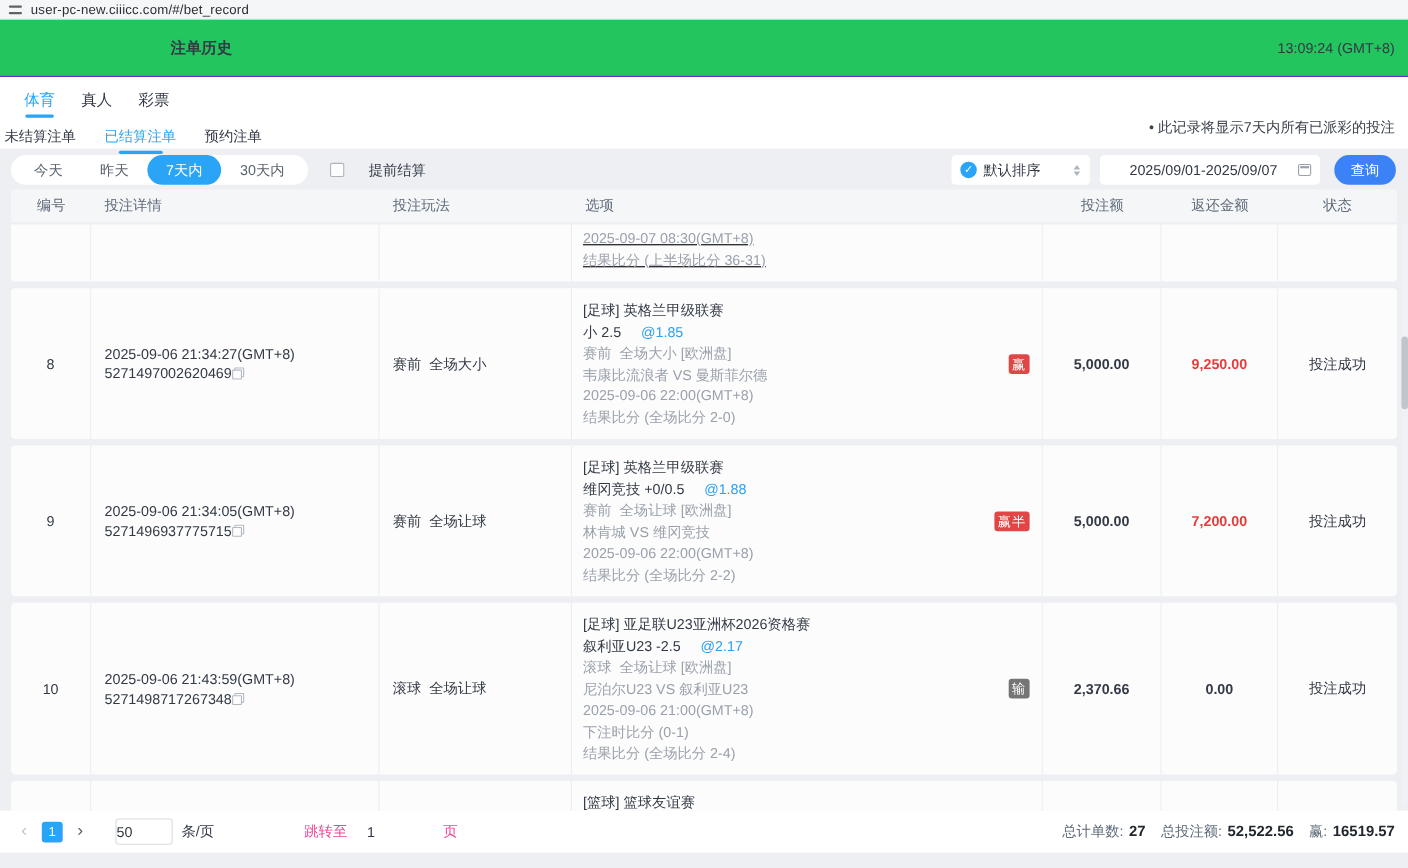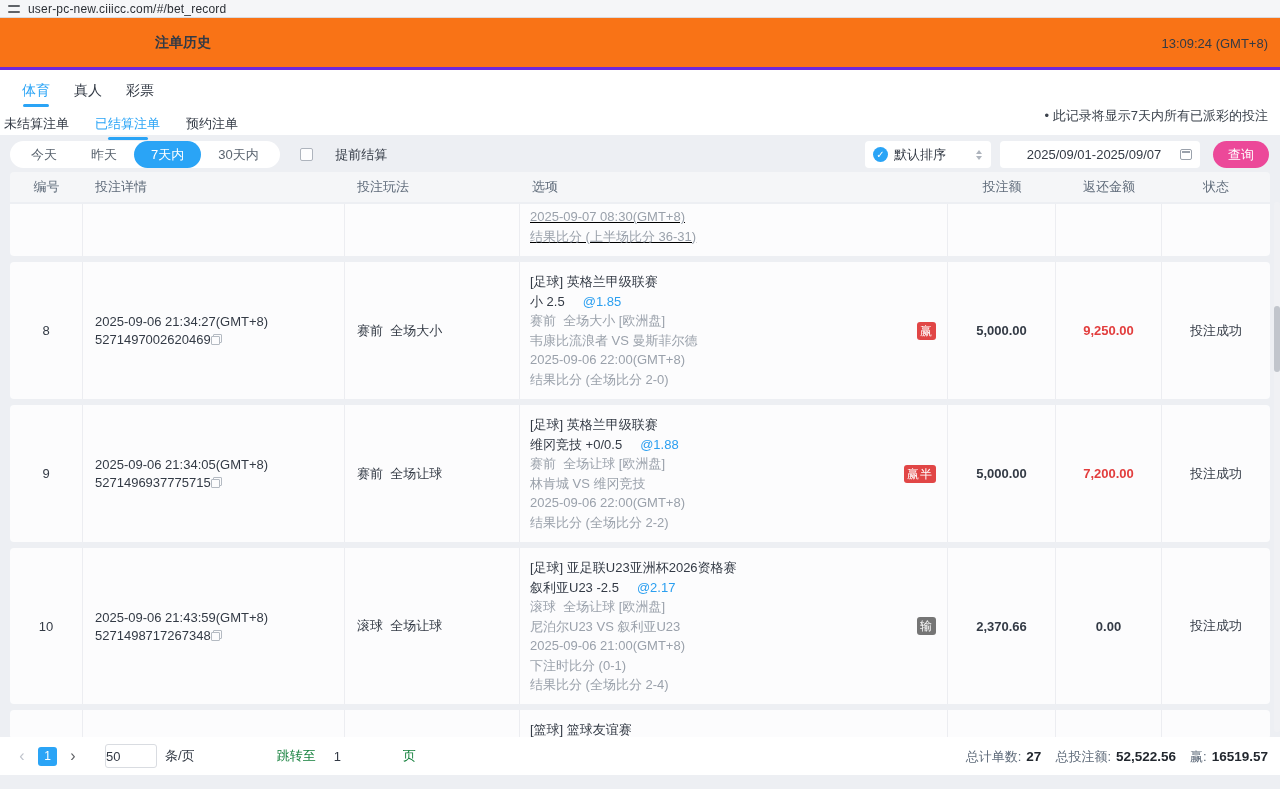--- a/index.html
+++ b/index.html
@@ -9,21 +9,21 @@
   
   .urlbar { height:18px; background:#f5f6f8; border-bottom:1px solid #d8dade;
     display:flex; align-items:center; padding:0 8px; gap:8px; }
   .urlbar .url { font-size:12px; color:#2b2f35; letter-spacing:.2px; }
   .tune-icon { width:12px; height:10px; display:inline-block; position:relative; }
   .tune-icon::before, .tune-icon::after { content:""; position:absolute; left:0; right:0;
     height:2px; background:#5f6368; border-radius:1px; }
   .tune-icon::before { top:1px; } .tune-icon::after { bottom:1px; }
 
   
-  .pagehead { height:52px; background:#f97316; border-bottom:3px solid #6d28d9; position:relative; }
+  .pagehead { height:52px; background:#22c55e; border-bottom:1px solid #6d28d9; position:relative; }
   .pagehead .title { position:absolute; left:155px; top:50%; transform:translateY(-50%);
     font-size:14px; color:#333a45; font-weight:700; }
   .pagehead .time { position:absolute; right:12px; top:50%; transform:translateY(-50%);
     font-size:13px; color:#333a45; }
 
   
   .tabzone { background:#fff; height:65px; position:relative; }
   .tabs { display:flex; gap:24px; padding:12px 0 0 22px; }
   .tab { font-size:14px; color:#333a45; padding-bottom:9px; position:relative; cursor:pointer; }
   .tab.active { color:#2aa4f6; }
@@ -59,21 +59,21 @@
     border-right:3px solid transparent; border-bottom:4px solid #aeb4bd; }
   .caret-updown::after { content:""; position:absolute; bottom:0; left:1px; border-left:3px solid transparent;
     border-right:3px solid transparent; border-top:4px solid #aeb4bd; }
 
   .datebox { position:absolute; left:990px; top:0; width:200px; height:27px; background:#fff;
     border-radius:4px; display:flex; align-items:center; padding:0 8px; cursor:pointer; }
   .datebox .dval { flex:1; text-align:center; font-size:13px; color:#333a45; }
   .cal-icon { width:12px; height:11px; border:1px solid #9aa1ab; border-radius:2px; position:relative; flex:none; }
   .cal-icon::before { content:""; position:absolute; top:1px; left:1px; right:1px; height:2px; background:#9aa1ab; }
 
-  .searchbtn { position:absolute; left:1203px; top:0; width:56px; height:27px; background:#ec4899;
+  .searchbtn { position:absolute; left:1203px; top:0; width:56px; height:27px; background:#3b82f6;
     color:#fff; font-size:13px; border:none; border-radius:14px; cursor:pointer; }
 
   
   .tablewrap { position:absolute; left:10px; right:10px; top:172px; bottom:52px; overflow:hidden; }
   .grid7 { display:grid; grid-template-columns:73px 262px 175px 428px 108px 106px 1fr; }
   .thead { background:#f5f6f8; height:30px; border-radius:4px 4px 0 0; margin-bottom:2px; }
   .thead .h { font-size:13px; color:#5f6b7a; display:flex; align-items:center; }
   .h-center { justify-content:center; }
   .h-left { padding-left:12px; }
   .trow { background:#fcfcfd; border-radius:4px; margin-bottom:6px; overflow:hidden; position:relative; }
@@ -113,21 +113,21 @@
   
   .footer { position:absolute; left:0; right:0; top:737px; height:38px; background:#fff;
     display:flex; align-items:center; padding:0 12px; }
   .pg-arrow { font-size:16px; color:#606266; width:20px; text-align:center; cursor:pointer; }
   .pg-arrow.disabled { color:#c0c4cc; }
   .pg-page { width:19px; height:19px; background:#2aa4f6; color:#fff; font-size:12px;
     border-radius:3px; display:flex; align-items:center; justify-content:center; margin:0 6px; cursor:pointer; }
   .pg-size-input { width:52px; height:24px; border:1px solid #d9dce1; border-radius:3px;
     font-size:13px; color:#333a45; margin-left:22px; background:#fff; }
   .pg-unit { font-size:13px; color:#333a45; margin-left:8px; }
-  .pg-jump { font-size:13px; color:#15803d; margin-left:38px;padding-left:44px; }
+  .pg-jump { font-size:13px; color:#ec4899; margin-left:38px;padding-left:44px; }
   .pg-jump-page { font-size:13px; color:#333a45; margin:0 18px; cursor:pointer; }
   .totals { margin-left:auto; display:flex; align-items:center; gap:14px; }
   .tot-label { font-size:13px; color:#5f6b7a; }
   .tot-value { font-size:13.5px; color:#22272e; font-weight:700; margin-left:5px; }
 </style>
 </head>
 <body>
 
 <div class="urlbar">
   <span class="tune-icon"></span>

